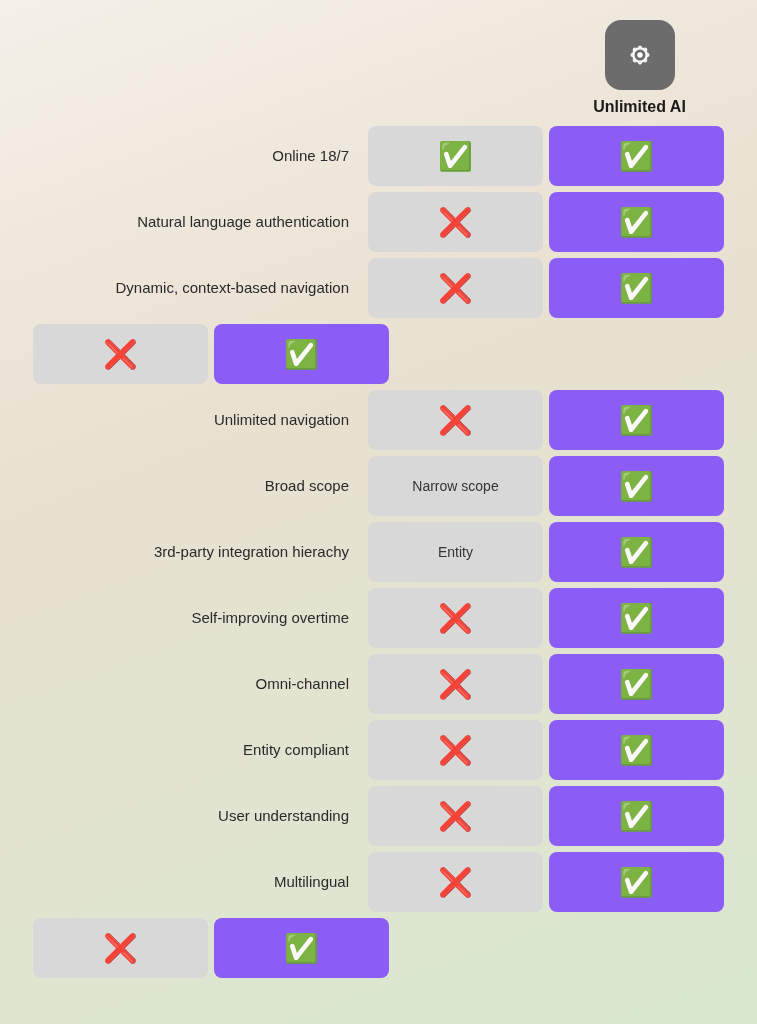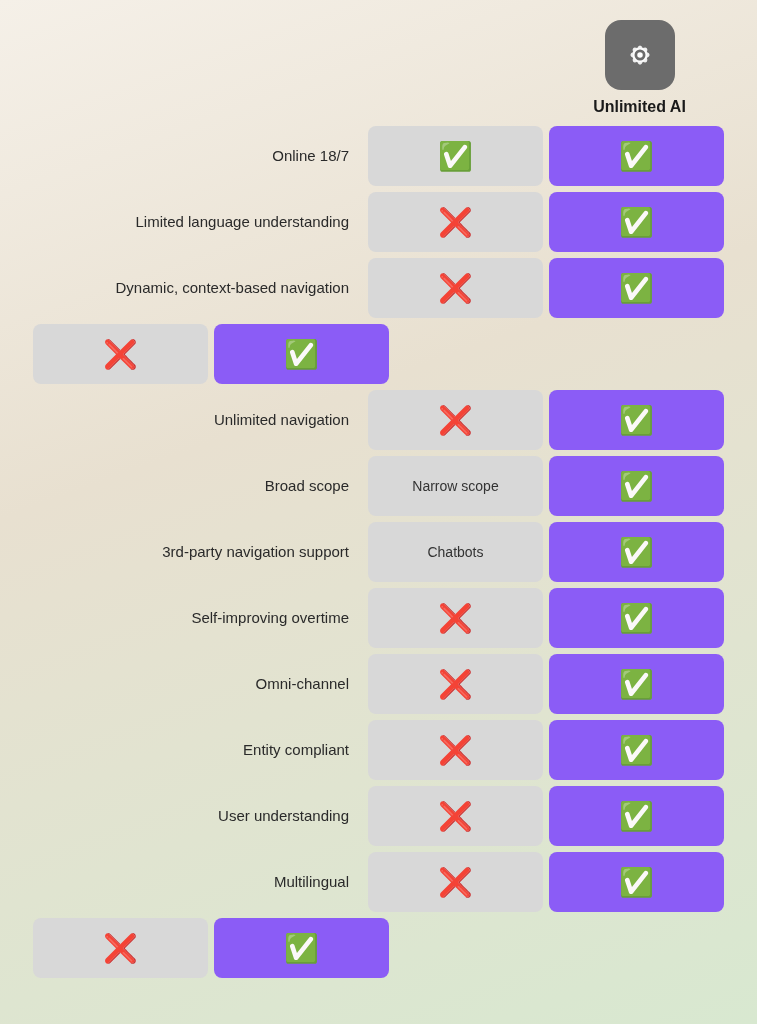--- a/index.html
+++ b/index.html
@@ -154,21 +154,21 @@
       <div class="data-row">
         <div class="row-label">Online 18/7</div>
         <div class="cell basic">
           <span style="font-size: 28px;">✅</span>
         </div>
         <div class="cell genai">
           <span style="font-size: 28px;">✅</span>
         </div>
       </div>
       <div class="data-row">
-        <div class="row-label">Limited language understanding</div>
+        <div class="row-label">Natural language authentication</div>
         <div class="cell basic">
           <span style="font-size: 28px;">❌</span>
         </div>
         <div class="cell genai">
           <span style="font-size: 28px;">✅</span>
         </div>
       </div>
       <div class="data-row">
         <div class="row-label">Dynamic, context-based navigation</div>
         <div class="cell basic">
@@ -198,23 +198,23 @@
       <div class="data-row">
         <div class="row-label">Broad scope</div>
         <div class="cell basic">
           <span class="cell-text">Narrow scope</span>
         </div>
         <div class="cell genai">
           <span style="font-size: 28px;">✅</span>
         </div>
       </div>
       <div class="data-row">
-        <div class="row-label">3rd-party navigation support</div>
-        <div class="cell basic">
-          <span class="cell-text">Chatbots</span>
+        <div class="row-label">3rd-party integration hierachy</div>
+        <div class="cell basic">
+          <span class="cell-text">Entity</span>
         </div>
         <div class="cell genai">
           <span style="font-size: 28px;">✅</span>
         </div>
       </div>
       <div class="data-row">
         <div class="row-label">Self-improving overtime</div>
         <div class="cell basic">
           <span style="font-size: 28px;">❌</span>
         </div>

